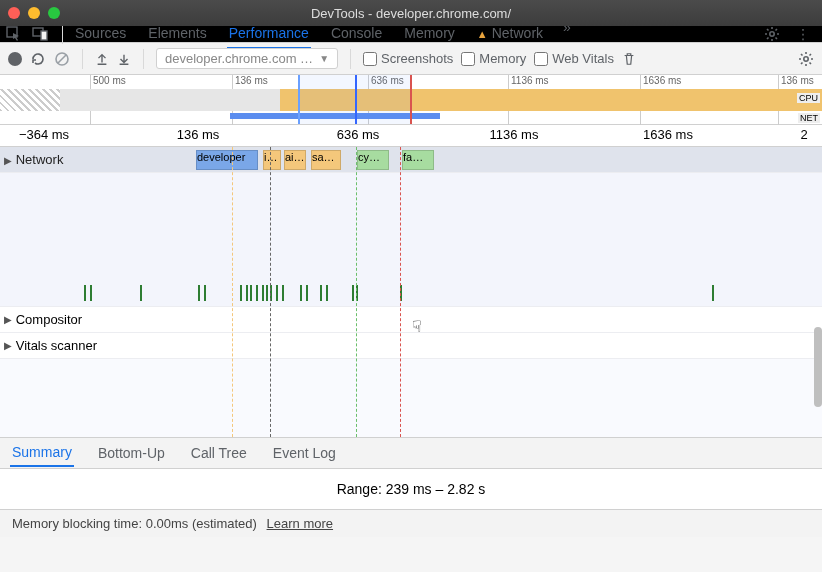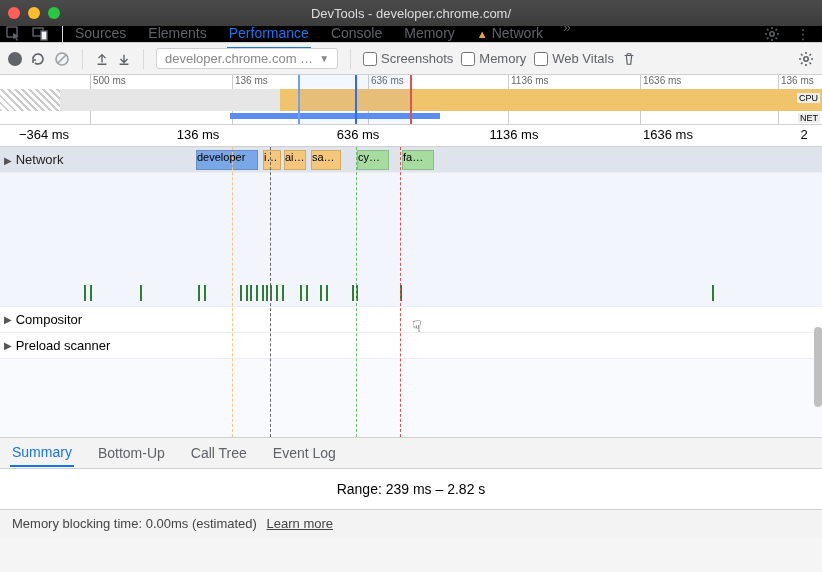--- a/index.html
+++ b/index.html
@@ -244,21 +244,21 @@
         <div class="gpu-tick" style="left: 352px;"></div>
         <div class="gpu-tick" style="left: 356px;"></div>
         <div class="gpu-tick" style="left: 400px;"></div>
         <div class="gpu-tick" style="left: 712px;"></div>
       </div>
   </div>
   <div class="thread-row">
       <span>Compositor</span>
     </div>
   <div class="thread-row">
-      <span>Preload scanner</span>
+      <span>Vitals scanner</span>
     </div>
 
   <div id="vlines">
       <div class="vline" style="left: 232px; border-color: rgb(244, 199, 123);"></div>
       <div class="vline" style="left: 270px; border-color: rgb(102, 102, 102);"></div>
       <div class="vline" style="left: 356px; border-color: rgb(107, 191, 107);"></div>
       <div class="vline" style="left: 400px; border-color: rgb(217, 83, 79);"></div>
     </div>
   <div class="cursor-icon" id="cursor" style="left: 412px; top: 170px;">☟</div>
   <div class="scrollthumb" style="top:180px;height:80px"></div>

